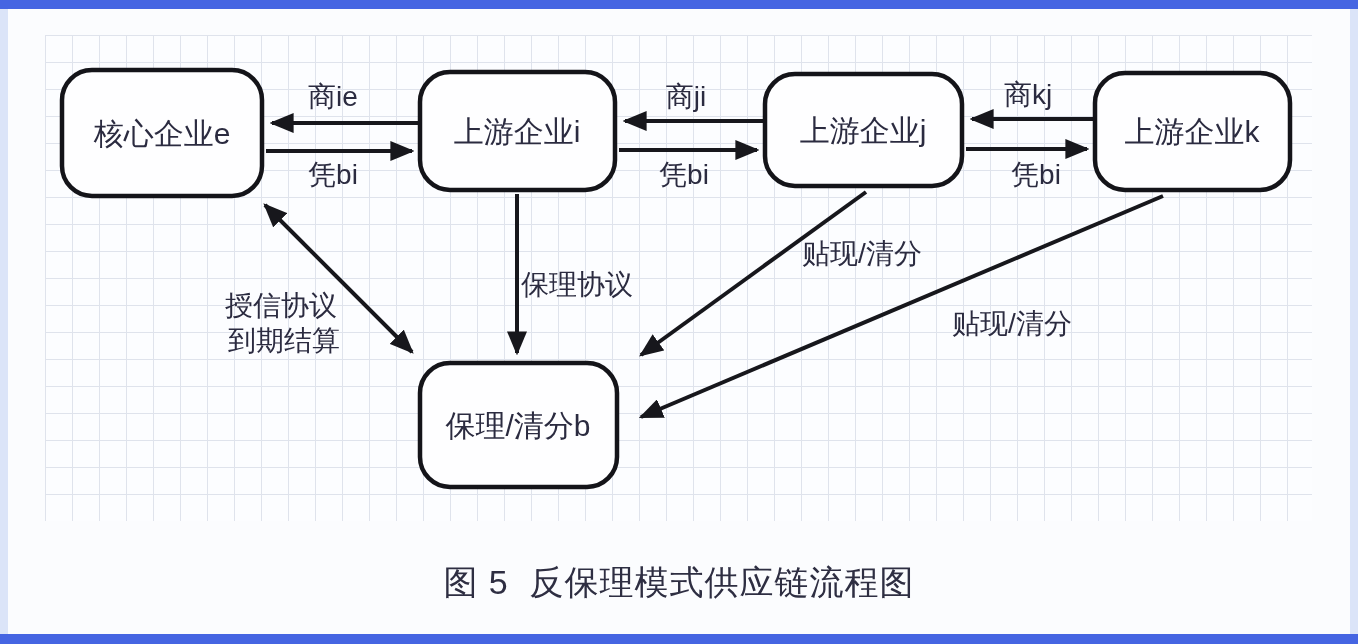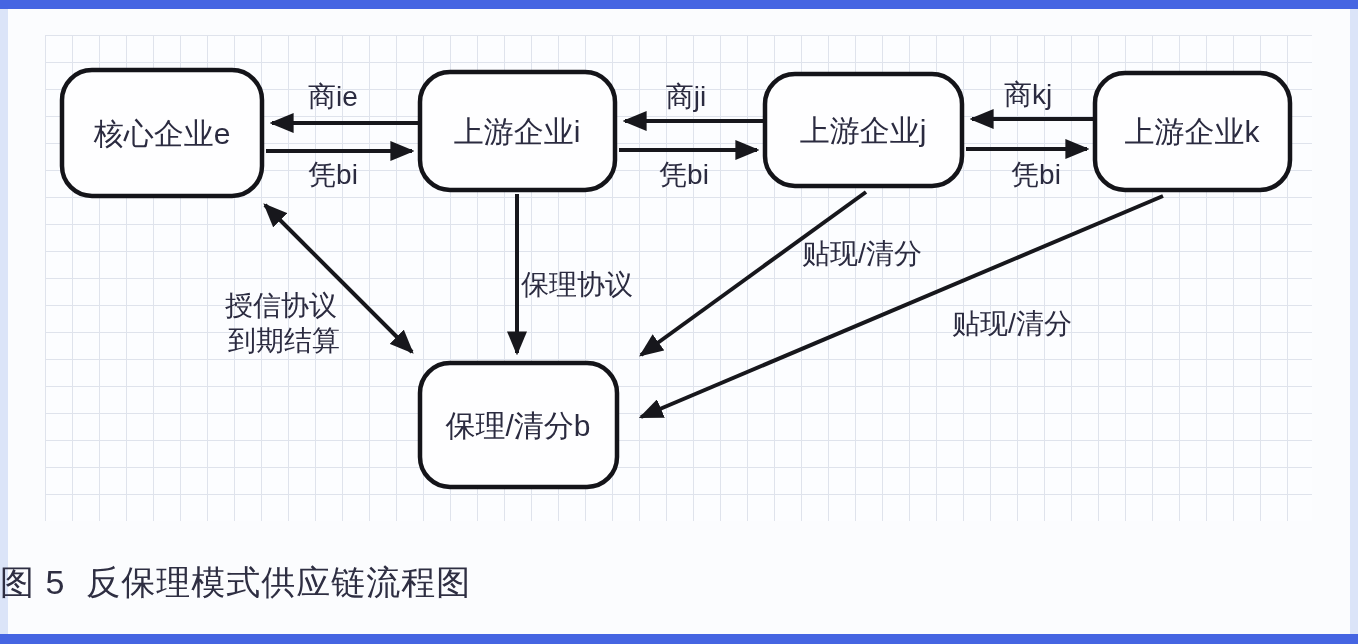--- a/index.html
+++ b/index.html
@@ -70,20 +70,21 @@
   .edge-label {
     font-size: 28px;
     fill: #2b2b40;
     text-anchor: middle;
   }
   .caption {
     position: absolute;
     left: 0;
     top: 560px;
     width: 1358px;
+    text-align: center;
     font-size: 34px;
     color: #2e2e42;
     white-space: pre;
     letter-spacing: 1px;
   }
 </style>
 </head>
 <body>
 
 <div class="page">

